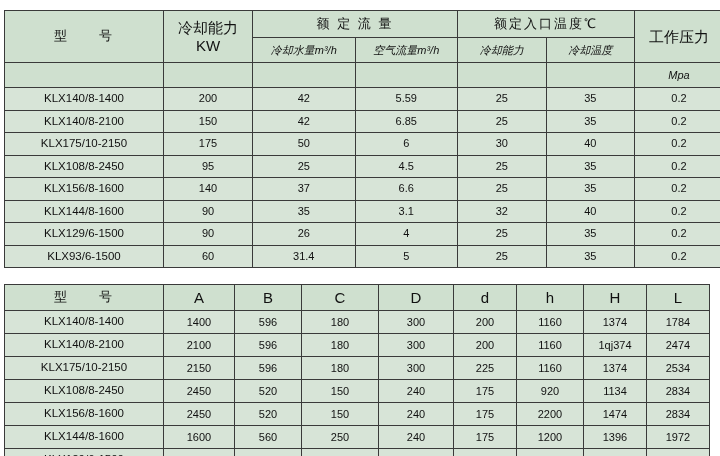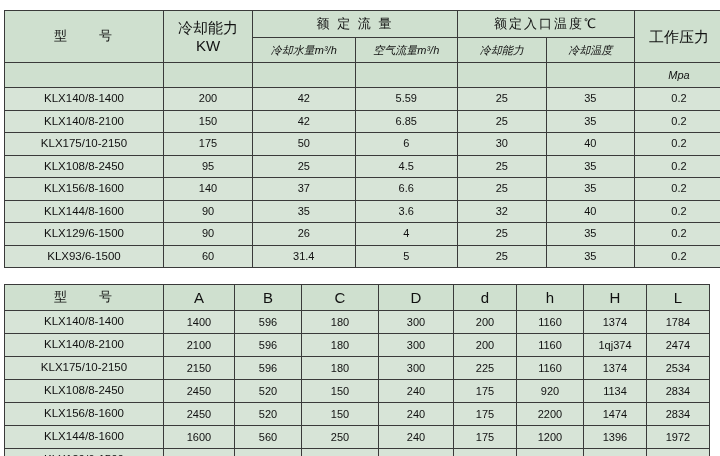--- a/index.html
+++ b/index.html
@@ -137,21 +137,21 @@
         <td>37</td>
         <td>6.6</td>
         <td>25</td>
         <td>35</td>
         <td>0.2</td>
       </tr>
       <tr class="body-row">
         <td class="model">KLX144/8-1600</td>
         <td>90</td>
         <td>35</td>
-        <td>3.6</td>
+        <td>3.1</td>
         <td>32</td>
         <td>40</td>
         <td>0.2</td>
       </tr>
       <tr class="body-row">
         <td class="model">KLX129/6-1500</td>
         <td>90</td>
         <td>26</td>
         <td>4</td>
         <td>25</td>

